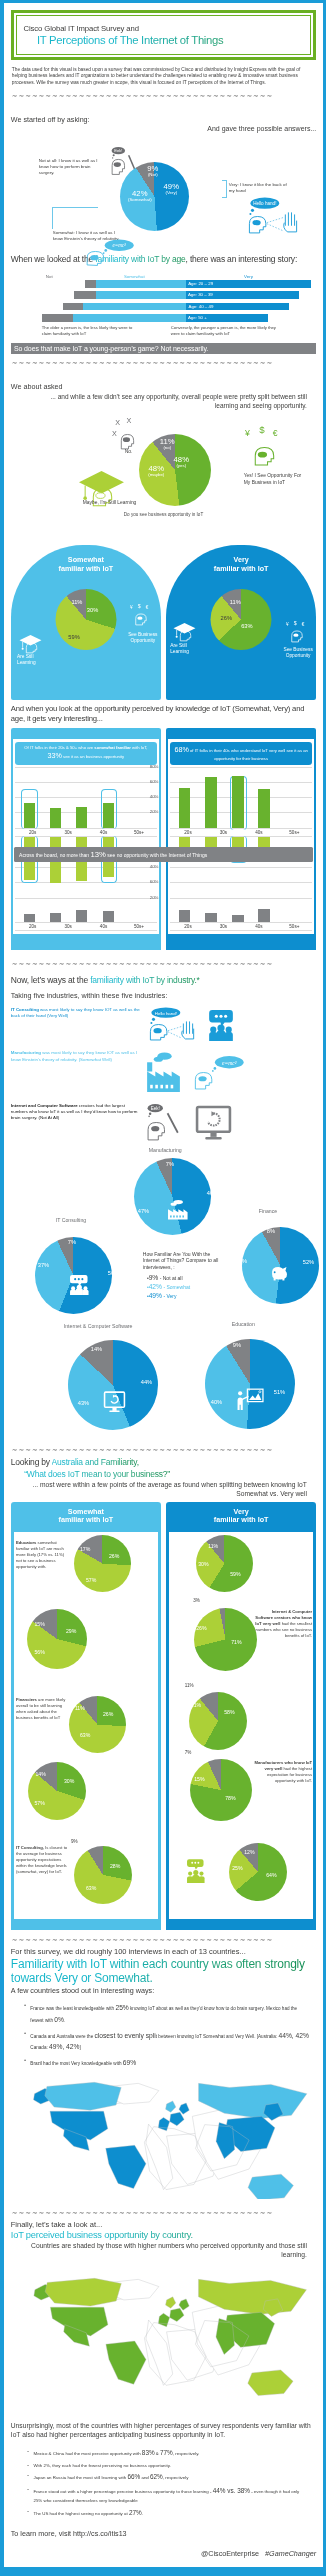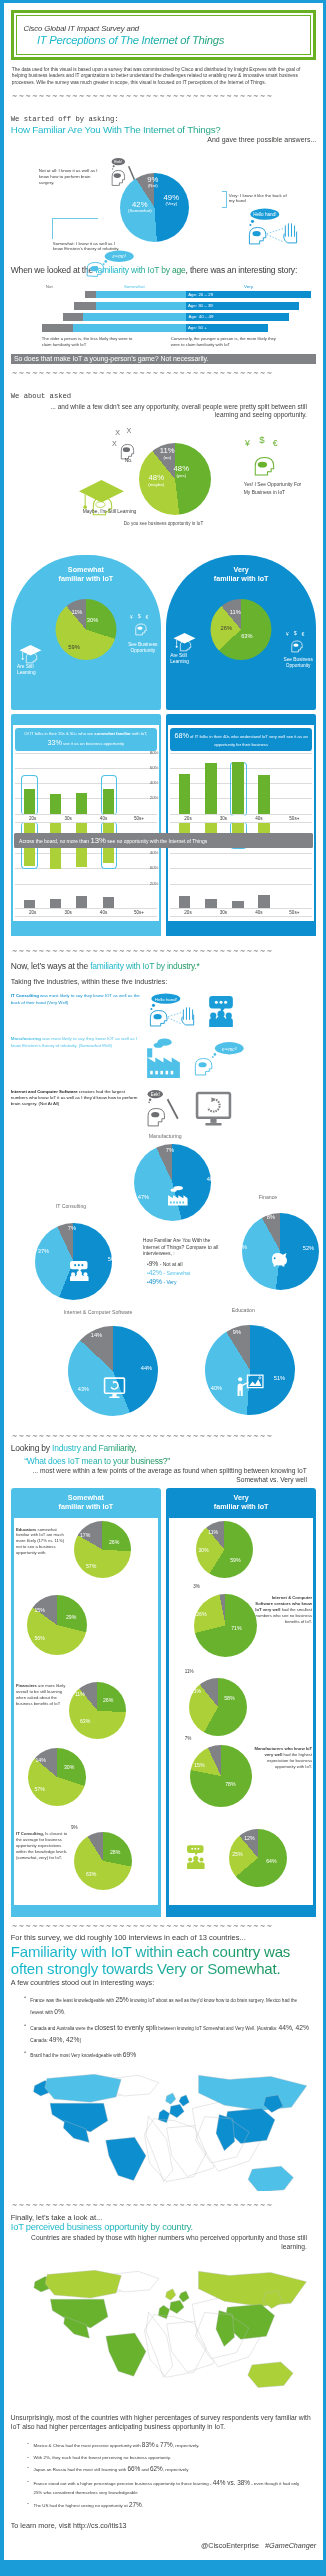--- a/index.html
+++ b/index.html
@@ -7,31 +7,31 @@
     width: 327px;
     background: #1a9cd8;
     font-family: "Liberation Sans", sans-serif;
     color: #3c3c3b;
   }
   .page { width: 327px; background: #1a9cd8; padding: 2.6px 3.6px; }
   .sheet { background: #ffffff; padding: 5.2px 7.2px 9.3px 7.2px; }
 
   
   .title-frame { border: 3.1px solid #6ab023; padding: 2.6px; margin: 2.1px 0 6.2px 0; }
-  .title-inner { border: 0.5px solid #6ab023; padding: 7.2px 6.2px 8.2px 6.2px; font-style: italic; }
+  .title-inner { border: 0.5px solid #6ab023; padding: 7.2px 6.2px 8.2px 6.2px; }
   .title-line1 { font-size: 7.7px; color: #3c3c3b; letter-spacing: -0.1px; }
   .title-line2 { font-size: 11.3px; margin-left: 13.4px; margin-top: 1px; letter-spacing: -0.3px;
                  background: linear-gradient(90deg,#13b5c9 0%,#13b5c9 30%,#1f9e6e 70%,#0f8a4d 100%);
                  -webkit-background-clip: text; background-clip: text; color: transparent; }
   .intro { font-size: 4.8px; line-height: 1.42; margin: 3.1px 1px 0 1px; color: #3c3c3b; }
 
   .squiggle { font-size: 6.7px; color: #4a4a4a; letter-spacing: 1.1px; margin: 5.2px 0 3.1px 1px;
               white-space: nowrap; overflow: hidden; font-family: "DejaVu Sans", sans-serif; }
 
-  .lead-sm { font-size: 7.2px; color: #3c3c3b; margin-top: 15px; font-family: Liberation Mono, monospace; }
+  .lead-sm { font-size: 7.2px; color: #3c3c3b; margin-top: 15px; }
   .lead-lg { font-size: 9.8px; letter-spacing: -0.2px; margin-top: 0.5px;
              background: linear-gradient(90deg,#13b5c9 0%,#13b5c9 28%,#1f9e6e 72%,#0f8a4d 100%);
              -webkit-background-clip: text; background-clip: text; color: transparent; }
   .lead-mix { font-size: 8.5px; letter-spacing: -0.2px; margin-top: 2.1px; line-height:1.2; }
   .lead-mix .hi { background: linear-gradient(90deg,#13b5c9 0%,#13b5c9 25%,#1f9e6e 75%,#0f8a4d 100%);
                   -webkit-background-clip: text; background-clip: text; color: transparent; }
   .sub-right { font-size: 7px; text-align: right; margin-top: 1px; line-height: 1.25; }
   .sub-center { font-size: 6.5px; margin: 2.1px 9.3px 0 17.5px; line-height: 1.3; text-align: right;}
 
   
@@ -151,21 +151,20 @@
   <div class="title-frame">
     <div class="title-inner">
       <div class="title-line1">Cisco Global IT Impact Survey and</div>
       <div class="title-line2">IT Perceptions of The Internet of Things</div>
     </div>
   </div>
   <div class="intro">The data used for this visual is based upon a survey that was commissioned by Cisco and distributed by Insight Express with the goal of helping business leaders and IT organizations to better understand the challenges related to enabling new &amp; innovative smart business processes.  Wile the survey was much greater in scope, this visual is focused on IT perceptions of the Internet of Things.</div>
   <div class="squiggle">~~~~~~~~~~~~~~~~~~~~~~~~~~~~~~~~~~~~~~~</div>
 
   <div class="lead-sm">We started off by asking:</div>
-  <div class="lead-lg">How Familiar Are You With The Internet of Things?</div>
   <div class="sub-right">And gave three possible answers...</div>
 
   <div class="pie-block">
 
     <div class="head-icon" style="left:98px;top:10.3px;">
       <svg width="29" height="31" viewBox="0 0 56 60">
         <ellipse cx="18" cy="9" rx="13" ry="7" fill="#6d6e71"></ellipse>
         <text x="18" y="12" font-size="8" fill="#fff" text-anchor="middle" font-family="Liberation Sans, sans-serif">Eek!</text>
         <circle cx="9" cy="18" r="2" fill="#6d6e71"></circle>
             <circle cx="7" cy="23" r="1.3" fill="#6d6e71"></circle>
@@ -364,20 +363,21 @@
               <text x="0" y="12" font-size="9" fill="#fff" font-family="Liberation Sans, sans-serif">¥</text>
         <text x="15" y="9" font-size="10" fill="#fff" font-family="Liberation Sans, sans-serif">$</text>
         <text x="30" y="12" font-size="9" fill="#fff" font-family="Liberation Sans, sans-serif">€</text>
         <path d="M11 42 L11 30 Q11 21 21 21 Q31 21 31 30 L31 34 L28 34 L28 38 L24 38 L24 42 Z" fill="none" stroke="#fff" stroke-width="1.4"></path>
         <ellipse cx="19" cy="29" rx="5" ry="3" fill="#fff"></ellipse>
             </svg>
       </div>
     </div>
   </div>
 
+  <div style="font-size:7.7px;line-height:1.25;letter-spacing:-0.2px;margin-top:4.1px;">And when you look at the opportunity perceived by knowledge of IoT (Somewhat, Very) and age, it gets very interesting...</div>
 
   <div class="panelrow">
     <div class="panel sw">
       <div class="panel-head"></div>
       <div class="panel-body">
         <div class="tip sw">
           <span>Of IT folks in their 20s &amp; 50+ who are </span><b>somewhat familiar</b><span> with IoT, </span><span class="num">33%</span><span> see it as an business opportunity</span>
         </div>
         <div class="chart">
           <div class="gl" style="top:0;"></div>
@@ -689,21 +689,21 @@
         <rect x="22" y="6" width="30" height="24" fill="none" stroke="#fff" stroke-width="2.4"></rect>
         <path d="M25 27 l7 -9 l5 6 l6 -10 l6 13 z" fill="#fff"></path>
         <circle cx="46" cy="11" r="2" fill="none" stroke="#fff" stroke-width="1.4"></circle>
       </svg>
     </div>
   </div>
 
   <div class="squiggle">~~~~~~~~~~~~~~~~~~~~~~~~~~~~~~~~~~~~~~~</div>
 
   <div class="lead-mix">
-    <span>Looking  by </span><span class="hi">Industry and Familiarity,</span>
+    <span>Looking  by </span><span class="hi">Australia and Familiarity,</span>
   </div>
   <div class="lead-mix" style="margin-left:13.4px;">
     <span class="hi">“What does IoT mean to your business?”</span>
   </div>
   <div class="sub-center" style="font-size:6.7px;margin-top:1.5px;">... most were within a few points of the average as found when splitting between knowing IoT Somewhat vs. Very well</div>
 
   <div class="ifwrap">
     <div class="ifcol sw">
       <div class="ifhead">Somewhat<br>familiar with IoT</div>
       <div class="ifbody" style="height:314px;position:relative;">
@@ -803,21 +803,21 @@
           </svg>
         </div>
       </div>
       <div style="height:11.3px;"></div>
     </div>
   </div>
 
   <div class="squiggle">~~~~~~~~~~~~~~~~~~~~~~~~~~~~~~~~~~~~~~~</div>
 
   <div style="font-size:7.5px;line-height:1.3;">For this survey, we did roughly 100 interviews in each of 13 countries...</div>
-  <div class="lead-lg" style="font-size:15px;">Familiarity with IoT within each country was often strongly towards Very or Somewhat.</div>
+  <div class="lead-lg" style="font-size:12px;">Familiarity with IoT within each country was often strongly towards Very or Somewhat.</div>
   <div style="font-size:7.2px;margin-top:1px;">A few countries stood out in interesting ways:</div>
 
   <ul class="bullets">
     <li>
       <span>France was the least knowledgeable with </span><span class="num">25%</span><span> knowing IoT about as well as they’d know how to do brain surgery.  Mexico had the fewest with </span><span class="num">0%</span><span>.</span>
     </li>
     <li>
       <span>Canada and Australia were the </span><span class="num">closest to evenly spli</span><span>t between knowing IoT Somewhat and Very Well. [Australia: </span><span class="num">44%, 42%</span><span> Canada: </span><span class="num">49%, 42%</span><span>]</span>
     </li>
     <li>

